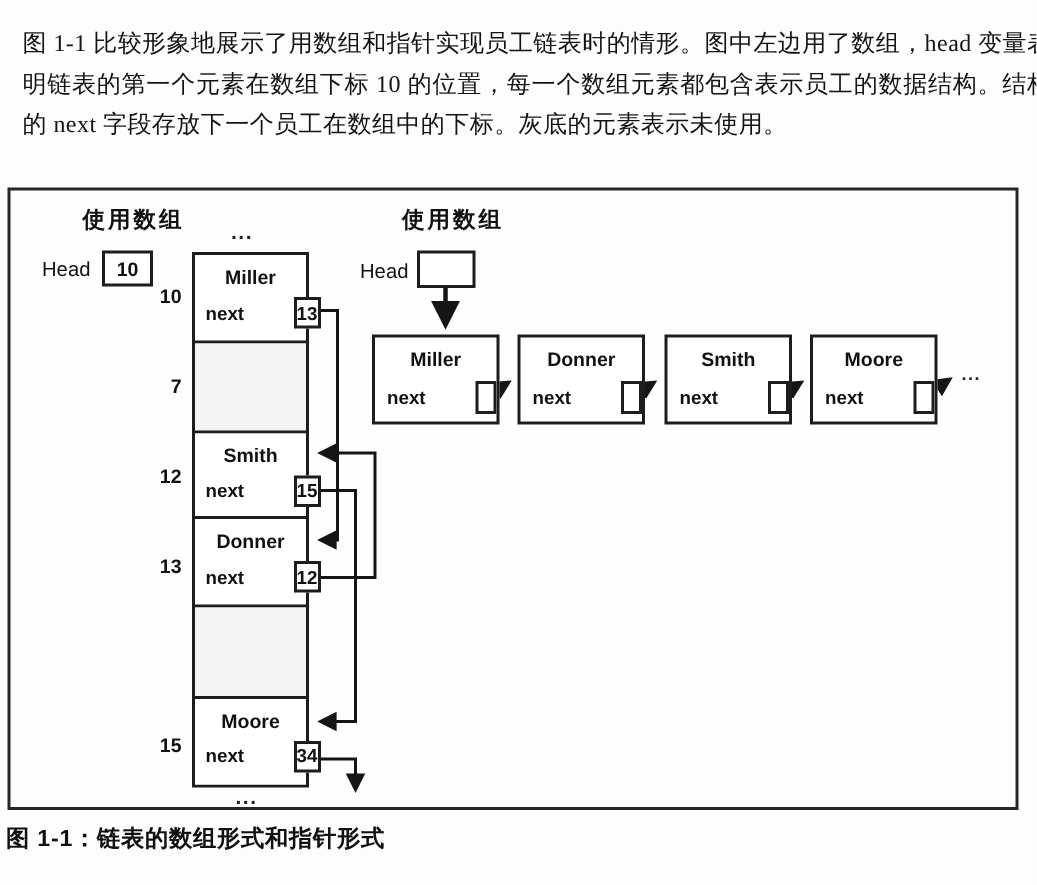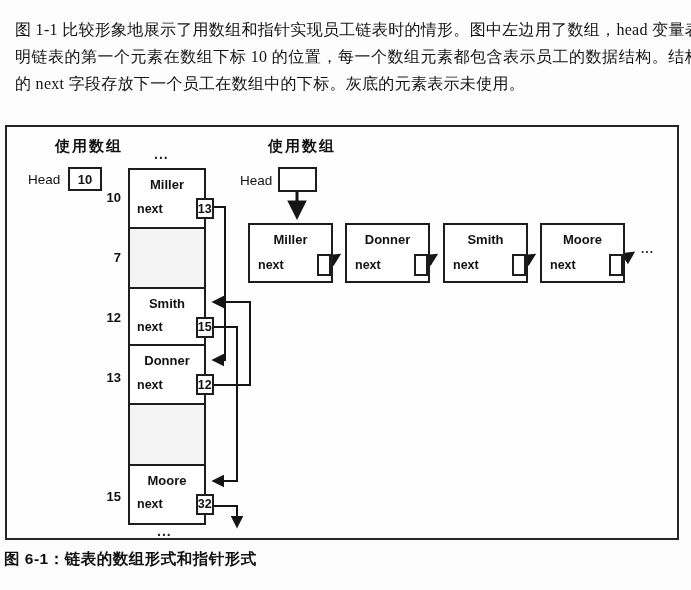--- a/index.html
+++ b/index.html
@@ -137,21 +137,21 @@
         <div class="next-row">
           <span class="next-label">next</span>
           <span class="next-box">12</span>
         </div>
       </div>
       <div class="acell unused" style="height:61px"></div>
       <div class="acell used" style="height:58px">
         <div class="cell-name">Moore</div>
         <div class="next-row">
           <span class="next-label">next</span>
-          <span class="next-box">32</span>
+          <span class="next-box">34</span>
         </div>
       </div>
     </div>
 
     <div class="ellipsis bottom-ellipsis">...</div>
 
     <span class="head-label pointer-head-label">Head</span>
     <span class="head-box pointer-head-box"></span>
 
     <div class="pnode" style="left:241px">
@@ -180,15 +180,15 @@
       <div class="next-row">
         <span class="next-label">next</span>
         <span class="next-box"></span>
       </div>
     </div>
 
     <div class="ellipsis end-ellipsis">...</div>
 
   </div>
 
-  <p class="caption">图 6-1：链表的数组形式和指针形式</p>
+  <p class="caption">图 1-1：链表的数组形式和指针形式</p>
 
 </div>
 
 </body></html>

